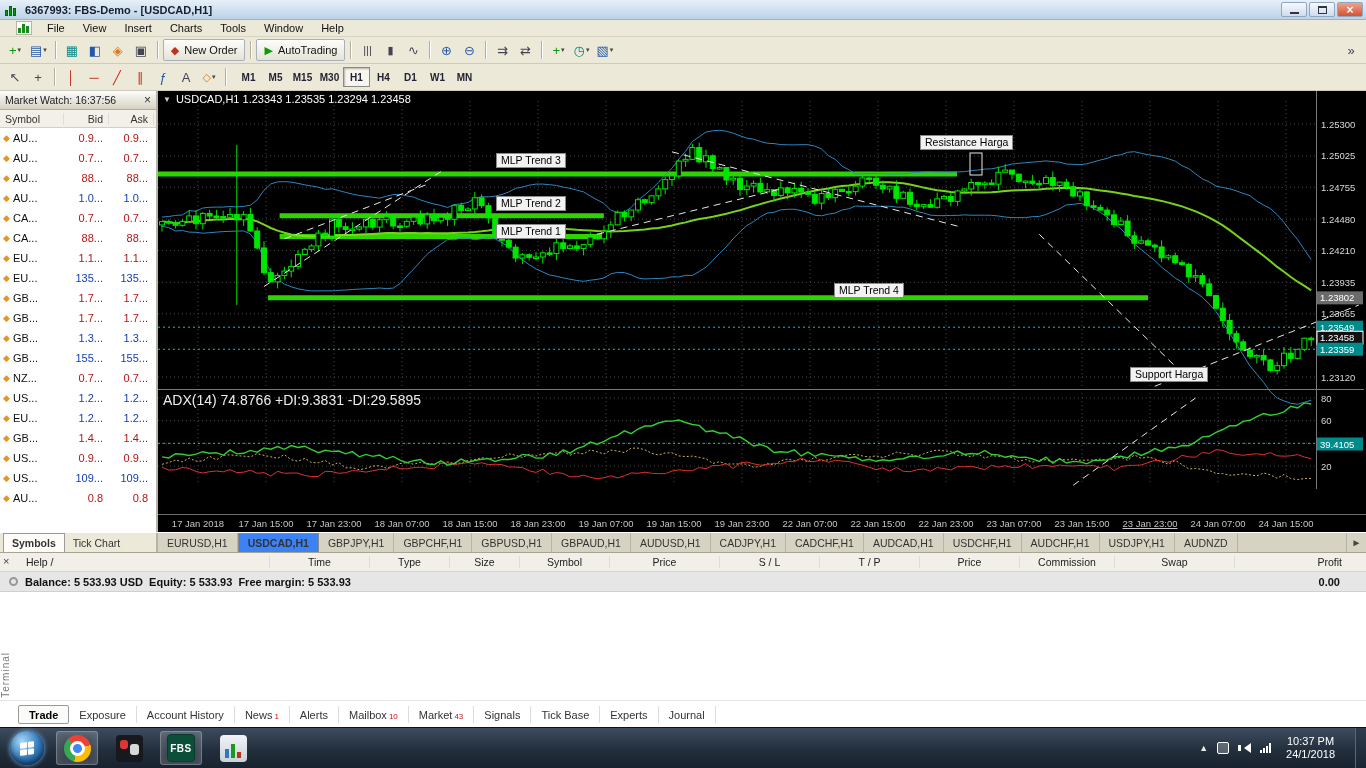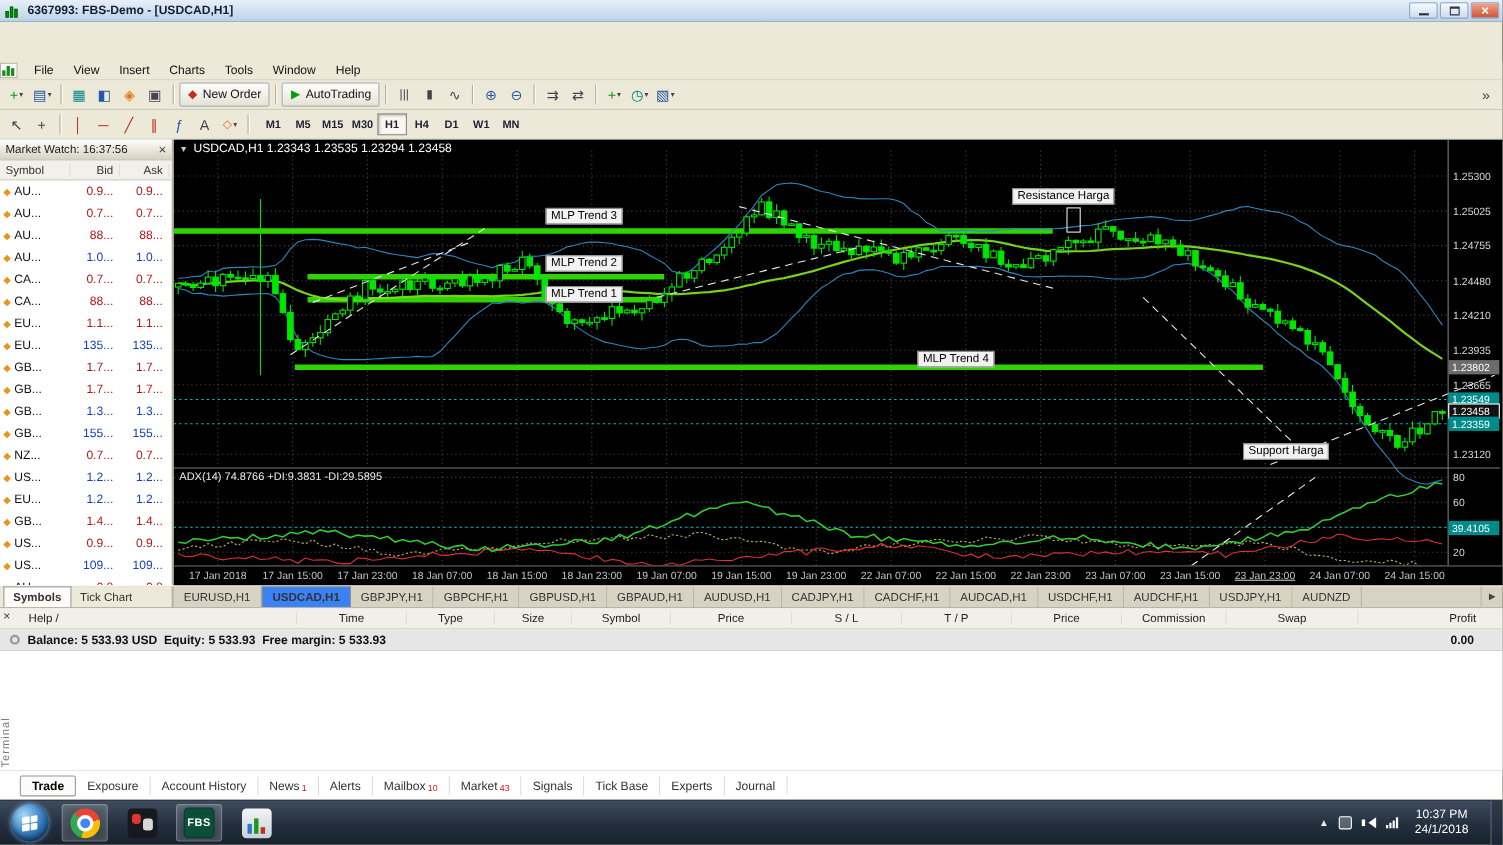--- a/index.html
+++ b/index.html
@@ -14,21 +14,21 @@
 .title-ico{width:15px;height:13px;margin:0 5px 0 2px;display:flex;align-items:flex-end;gap:1px;}
 .title-ico i{display:block;width:3px;background:#0a9a0a;border:1px solid #056505;}
 .title-text{font-weight:bold;font-size:11px;color:#16202c;flex:1;white-space:nowrap;}
 .win-btns{display:flex;gap:2px;}
 .wbtn{width:26px;height:15px;border:1px solid #8fa8c0;border-radius:2px;background:linear-gradient(#f6fafd,#cfdced);display:flex;align-items:center;justify-content:center;color:#333;}
 .wbtn .bar{width:9px;height:2px;background:#334;margin-top:7px;}
 .wbtn .box{width:9px;height:8px;border:1px solid #334;border-top-width:2px;}
 .wbtn.close{background:linear-gradient(#f0a28c,#cf5436);color:#fff;font-size:12px;font-weight:bold;line-height:1;}
 
 
-.menubar{height:17px;display:flex;align-items:center;background:#ece9d8;border-bottom:1px solid #d8d4c4;padding-left:0;flex:0 0 auto;margin-top:36px;}
+.menubar{height:17px;display:flex;align-items:center;background:#ece9d8;border-bottom:1px solid #d8d4c4;padding-left:16px;flex:0 0 auto;}
 .menu-ico{width:16px;height:14px;margin-right:6px;display:flex;align-items:flex-end;gap:1px;border:1px solid #b8b4a4;background:#fff;padding:1px;}
 .menu-ico i{display:block;width:3px;background:#1a8a1a;}
 .menu-item{padding:3px 9px;color:#111;}
 
 
 .toolbar{height:27px;display:flex;align-items:center;background:#ece9d8;border-bottom:1px solid #cfcbbb;padding:0 4px;gap:1px;flex:0 0 auto;}
 .tbtn{height:22px;min-width:22px;display:flex;align-items:center;justify-content:center;border:1px solid transparent;border-radius:2px;padding:0 2px;cursor:default;}
 .tbtn .g{font-size:13px;line-height:1;}
 .tbtn .g.sm{font-size:11px;}
 .caret{font-size:7px;color:#444;margin-left:1px;}
@@ -56,21 +56,21 @@
 .mw-bid,.mw-ask{width:45px;text-align:right;padding-right:6px;}
 .up{color:#1440b4;}
 .down{color:#b01818;}
 
 
 .chart-area{flex:1;position:relative;background:#000;overflow:hidden;}
 #chart-svg{position:absolute;left:0;top:0;}
 .chart-header{position:absolute;top:2px;left:5px;color:#fff;font-size:11px;display:flex;align-items:center;gap:5px;z-index:5;}
 .chart-header .tri{font-size:8px;color:#ccc;}
 .chip{position:absolute;background:#f2f2f2;border:1px solid #8a8a8a;color:#000;font-size:10.5px;line-height:13px;padding:0 4px;white-space:nowrap;z-index:6;}
-.adx-label{position:absolute;top:301px;left:5px;color:#ececec;font-size:10px;z-index:5;}
+.adx-label{position:absolute;top:301px;left:5px;color:#ececec;font-size:14px;z-index:5;}
 .time-axis{position:absolute;left:0;bottom:0;height:18px;width:100%;background:#000;border-top:1px solid #6a6a6a;z-index:4;}
 .ta-label{position:absolute;top:3px;width:64px;text-align:center;color:#c4c4c4;font-size:9.5px;white-space:nowrap;}
 
 
 .tabs-row{height:20px;display:flex;align-items:stretch;background:#d7d3c3;border-top:1px solid #fff;flex:0 0 auto;}
 .mw-tabs{width:158px;flex:0 0 auto;display:flex;align-items:stretch;background:#ece9d8;border-right:2px solid #b8b4a4;padding-left:3px;}
 .mw-tab{padding:2px 8px;font-size:10.5px;color:#333;display:flex;align-items:center;}
 .mw-tab.active{background:#fdfcf8;border:1px solid #9a9a9a;border-bottom:none;font-weight:bold;}
 .chart-tab{padding:0 9px;font-size:10.5px;color:#333;display:flex;align-items:center;border-right:1px solid #b9b5a5;background:#d7d3c3;white-space:nowrap;}
 .chart-tab.active{background:#3b82f6;border:1px solid #8a8a8a;border-bottom:none;font-weight:bold;}

